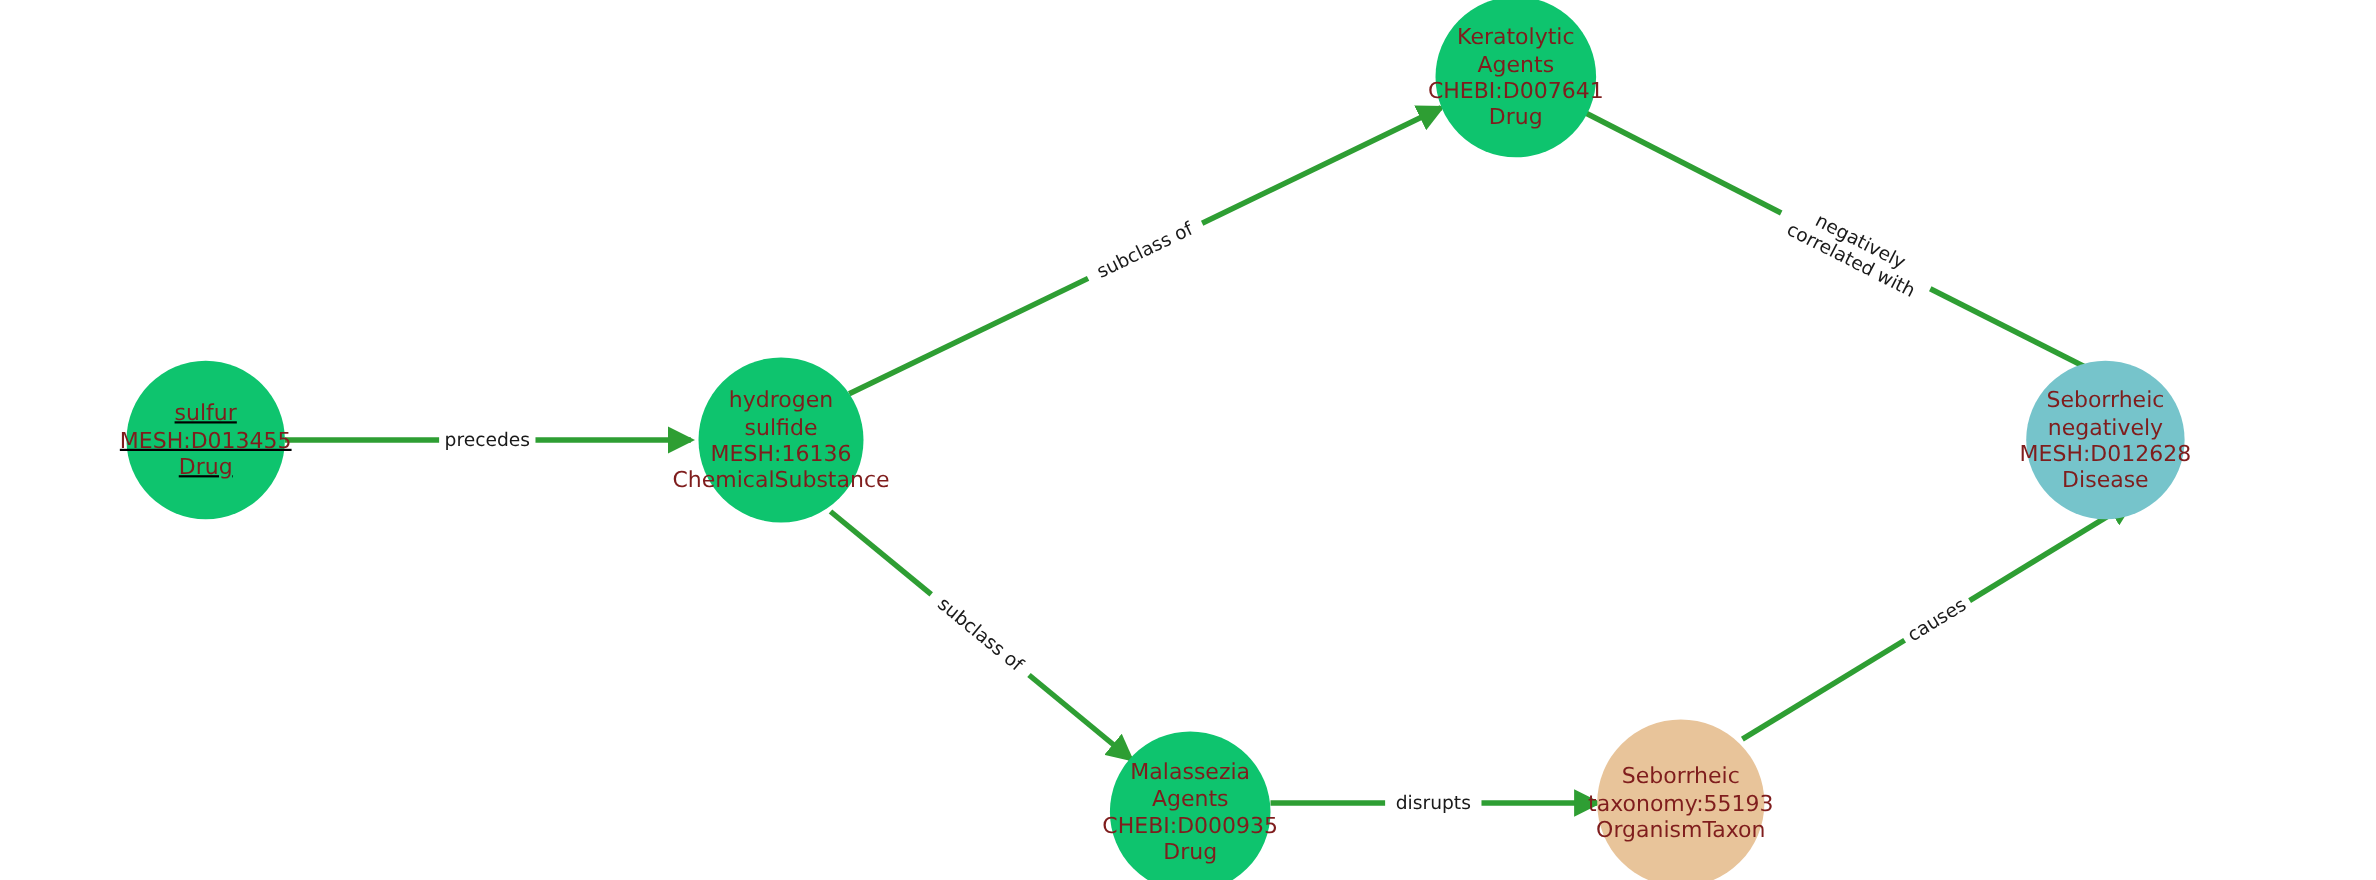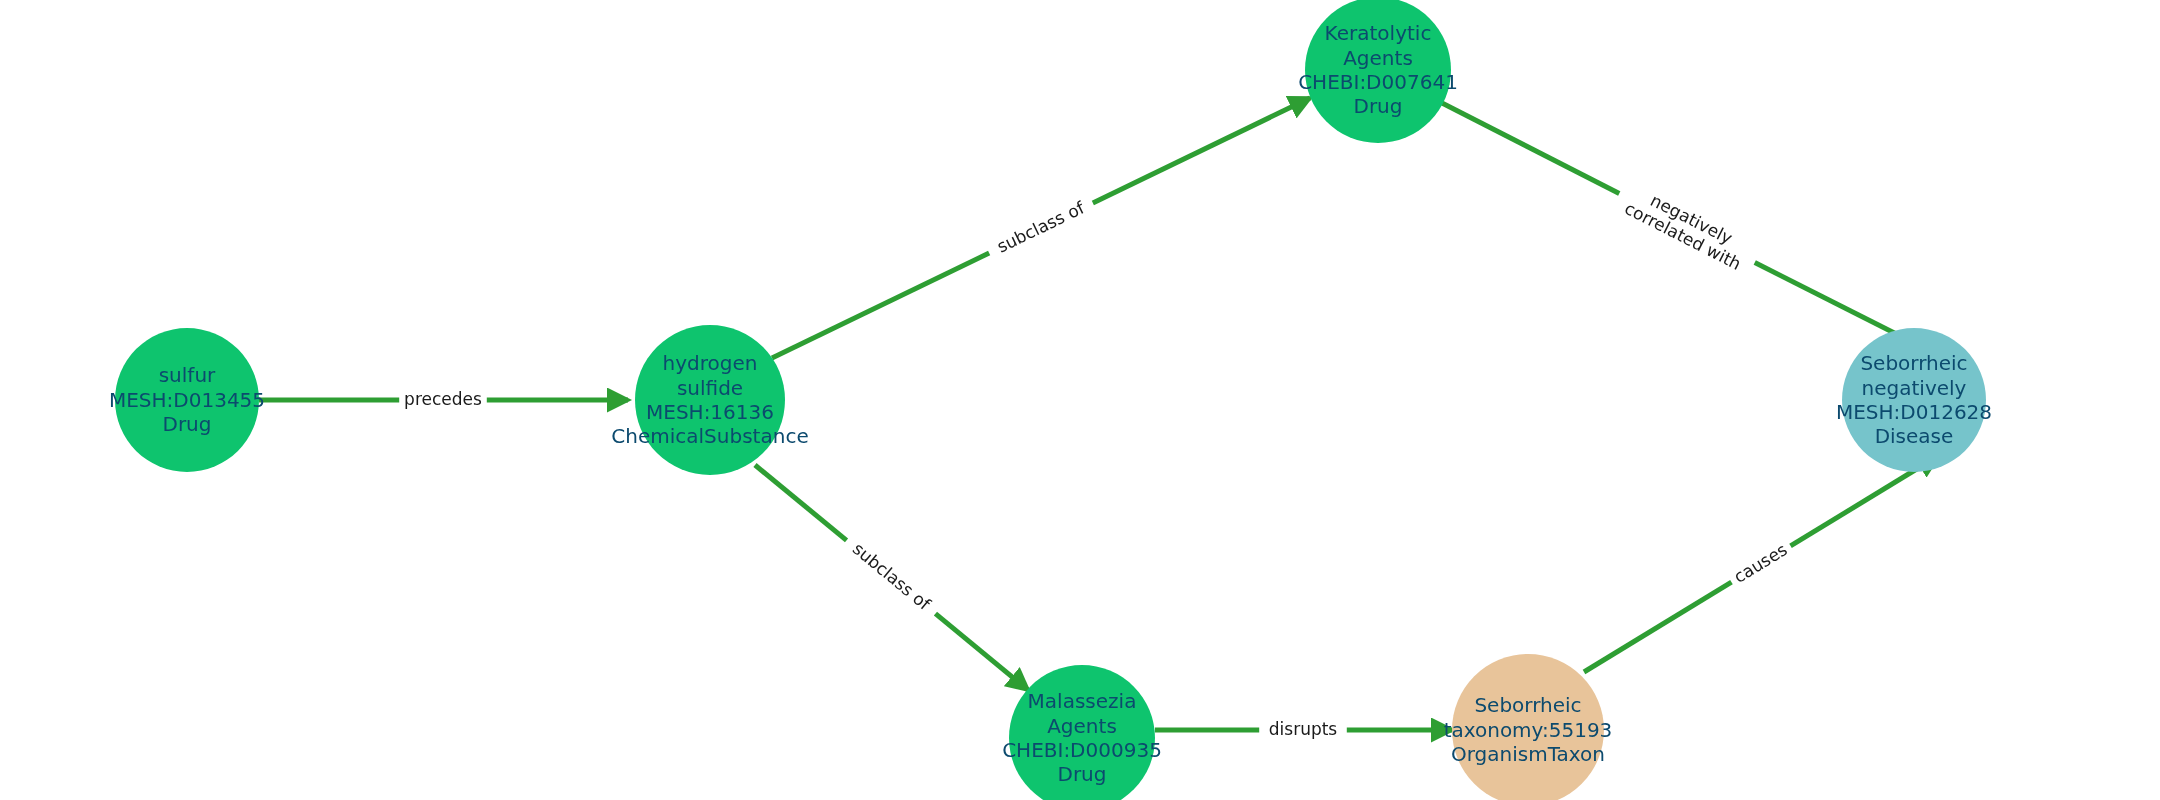--- a/index.html
+++ b/index.html
@@ -45,21 +45,21 @@
     display: flex;
     align-items: center;
     justify-content: center;
     text-align: center;
     box-sizing: border-box;
   }
   .node-label {
     font-family: "DejaVu Sans", sans-serif;
     font-size: 20px;
     line-height: 1.22;
-    color: #0c4a6e;
+    color: #7f1d1d;
     white-space: nowrap;
     pointer-events: none;
     text-align: center;
   }
   .node-label .ln { display: block; }
 </style>
 </head>
 <body>
 
 <div id="graph-canvas">
@@ -88,21 +88,21 @@
         <text class="edge-label-text" x="443" y="400" transform="rotate(0 443 400)"><tspan x="443" dy="0px">precedes</tspan></text>
         <text class="edge-label-text" x="1041" y="228" transform="rotate(-25.8 1041 228)"><tspan x="1041" dy="0px">subclass of</tspan></text>
         <text class="edge-label-text" x="1687" y="228" transform="rotate(27 1687 228)"><tspan x="1687" dy="-9px">negatively</tspan><tspan x="1687" dy="19px">correlated with</tspan></text>
         <text class="edge-label-text" x="891" y="577" transform="rotate(39.5 891 577)"><tspan x="891" dy="0px">subclass of</tspan></text>
         <text class="edge-label-text" x="1303" y="730" transform="rotate(0 1303 730)"><tspan x="1303" dy="0px">disrupts</tspan></text>
         <text class="edge-label-text" x="1761" y="564" transform="rotate(-31.4 1761 564)"><tspan x="1761" dy="0px">causes</tspan></text>
       </g>
   </svg>
 
   <div id="nodes-layer">
-      <div class="node" title="sulfur" style="left: 115px; top: 328px; width: 144px; height: 144px; background: rgb(14, 196, 110);">
+      <div class="node" title="sulfur" style="left: 115px; top: 328px; width: 144px; height: 144px; background: rgb(14, 196, 110); text-decoration: underline;">
         <div class="node-label">
           <span class="ln">sulfur</span>
           <span class="ln">MESH:D013455</span>
           <span class="ln">Drug</span>
         </div>
       </div>
       <div class="node" title="hydrogen sulfide" style="left: 635px; top: 325px; width: 150px; height: 150px; background: rgb(14, 196, 110);">
         <div class="node-label">
           <span class="ln">hydrogen</span>
           <span class="ln">sulfide</span>

